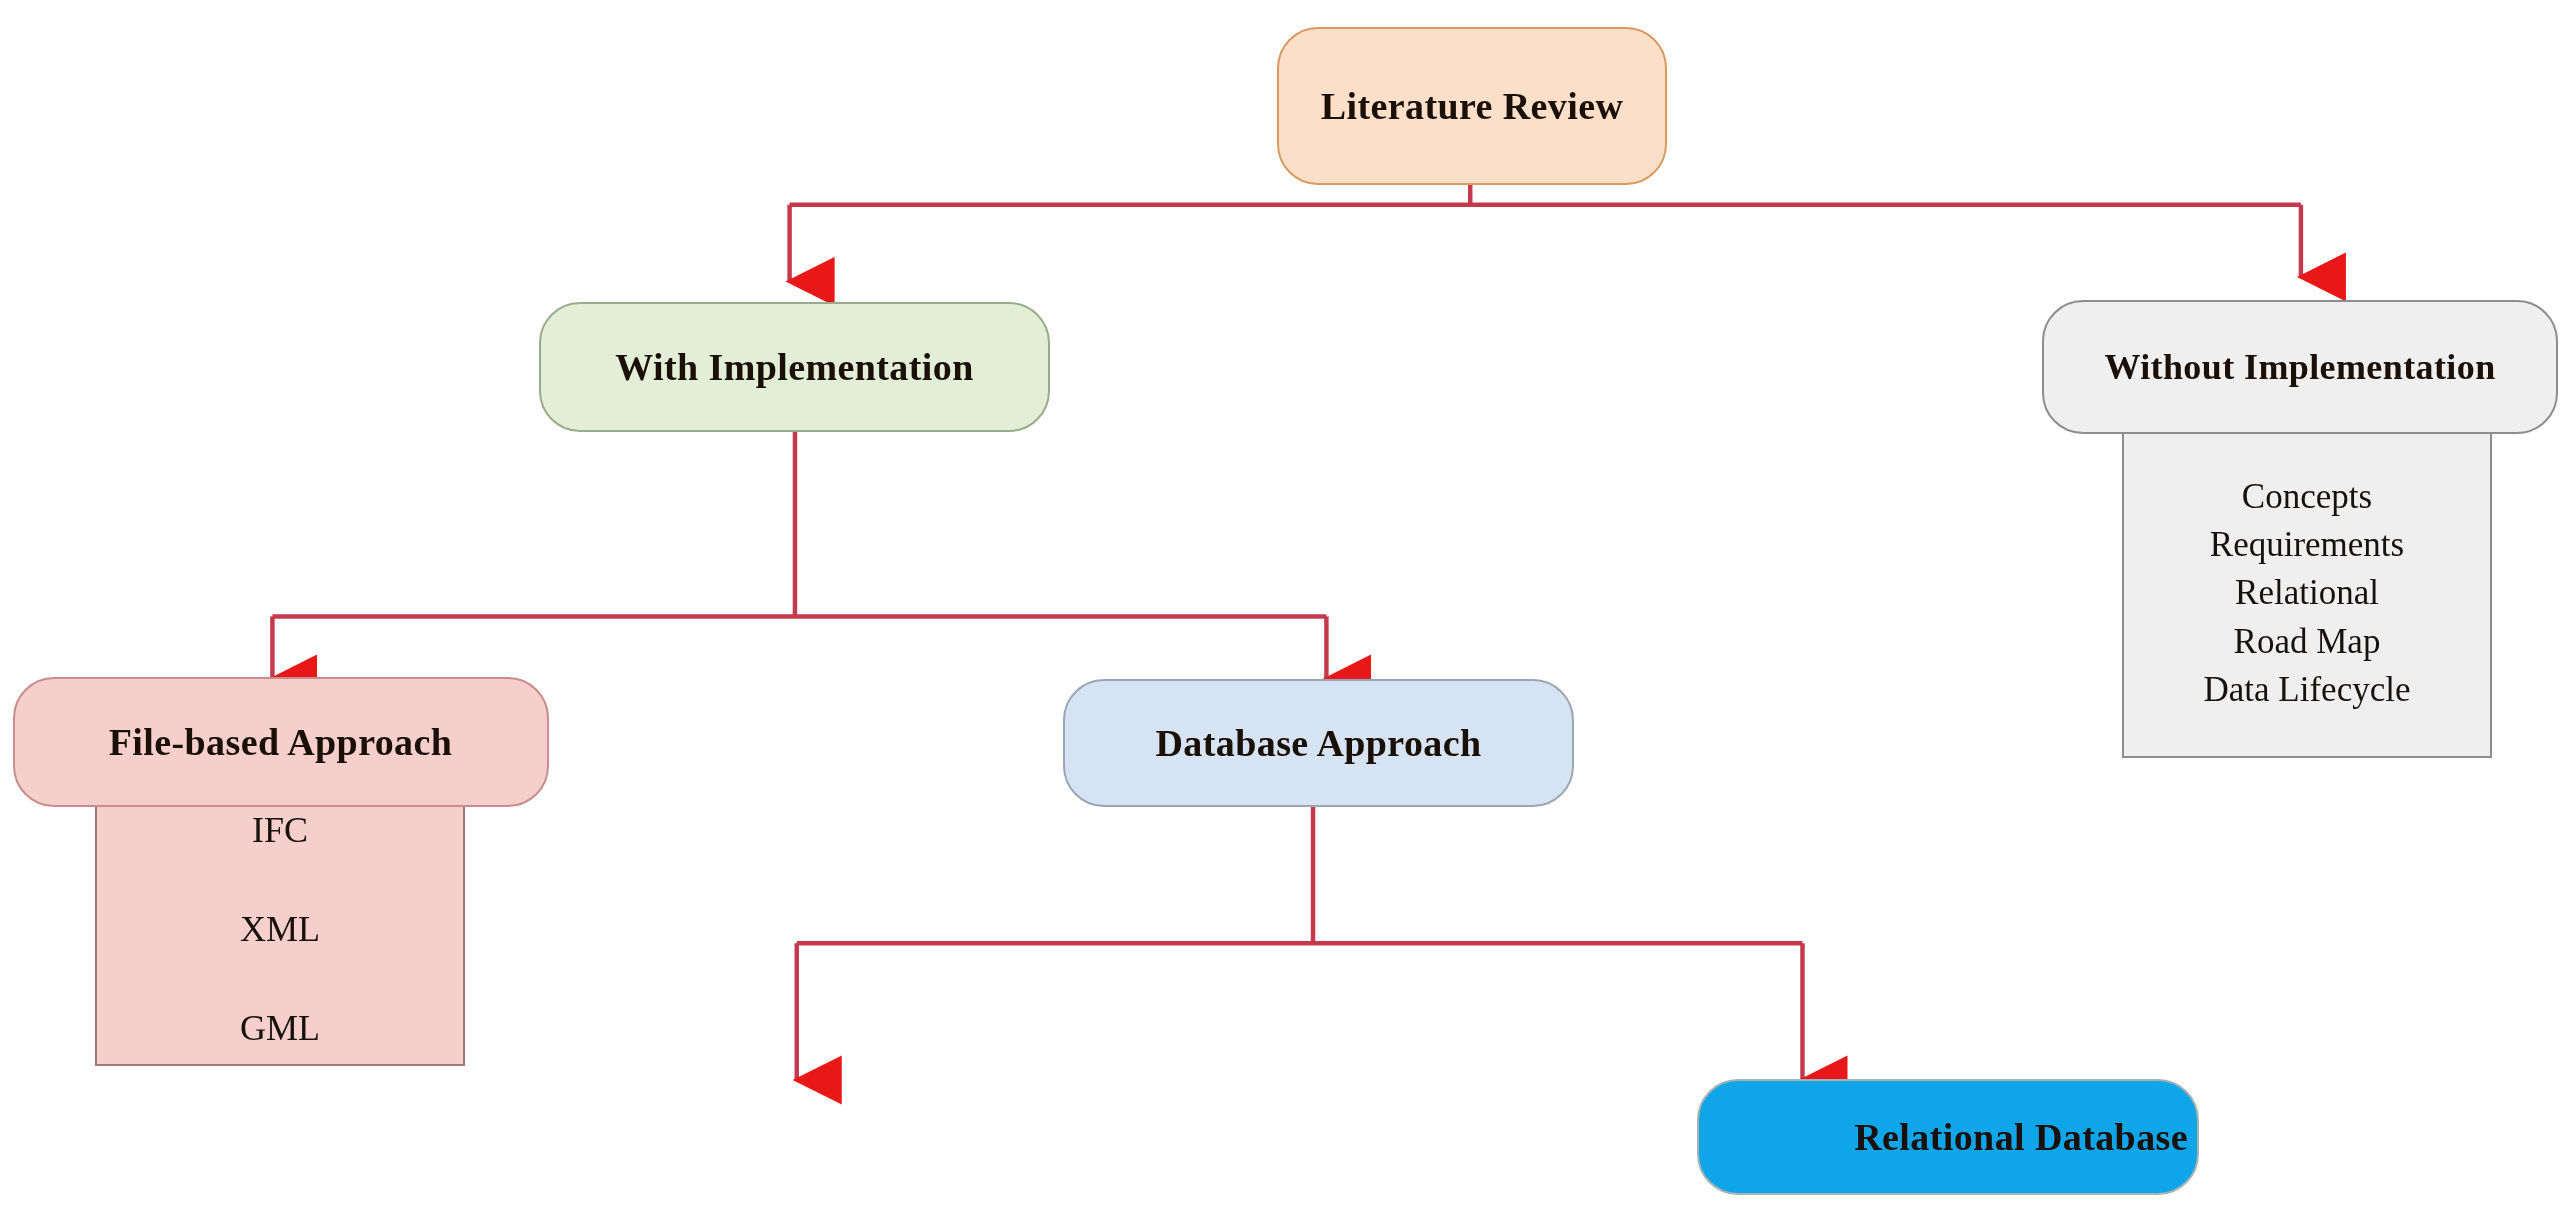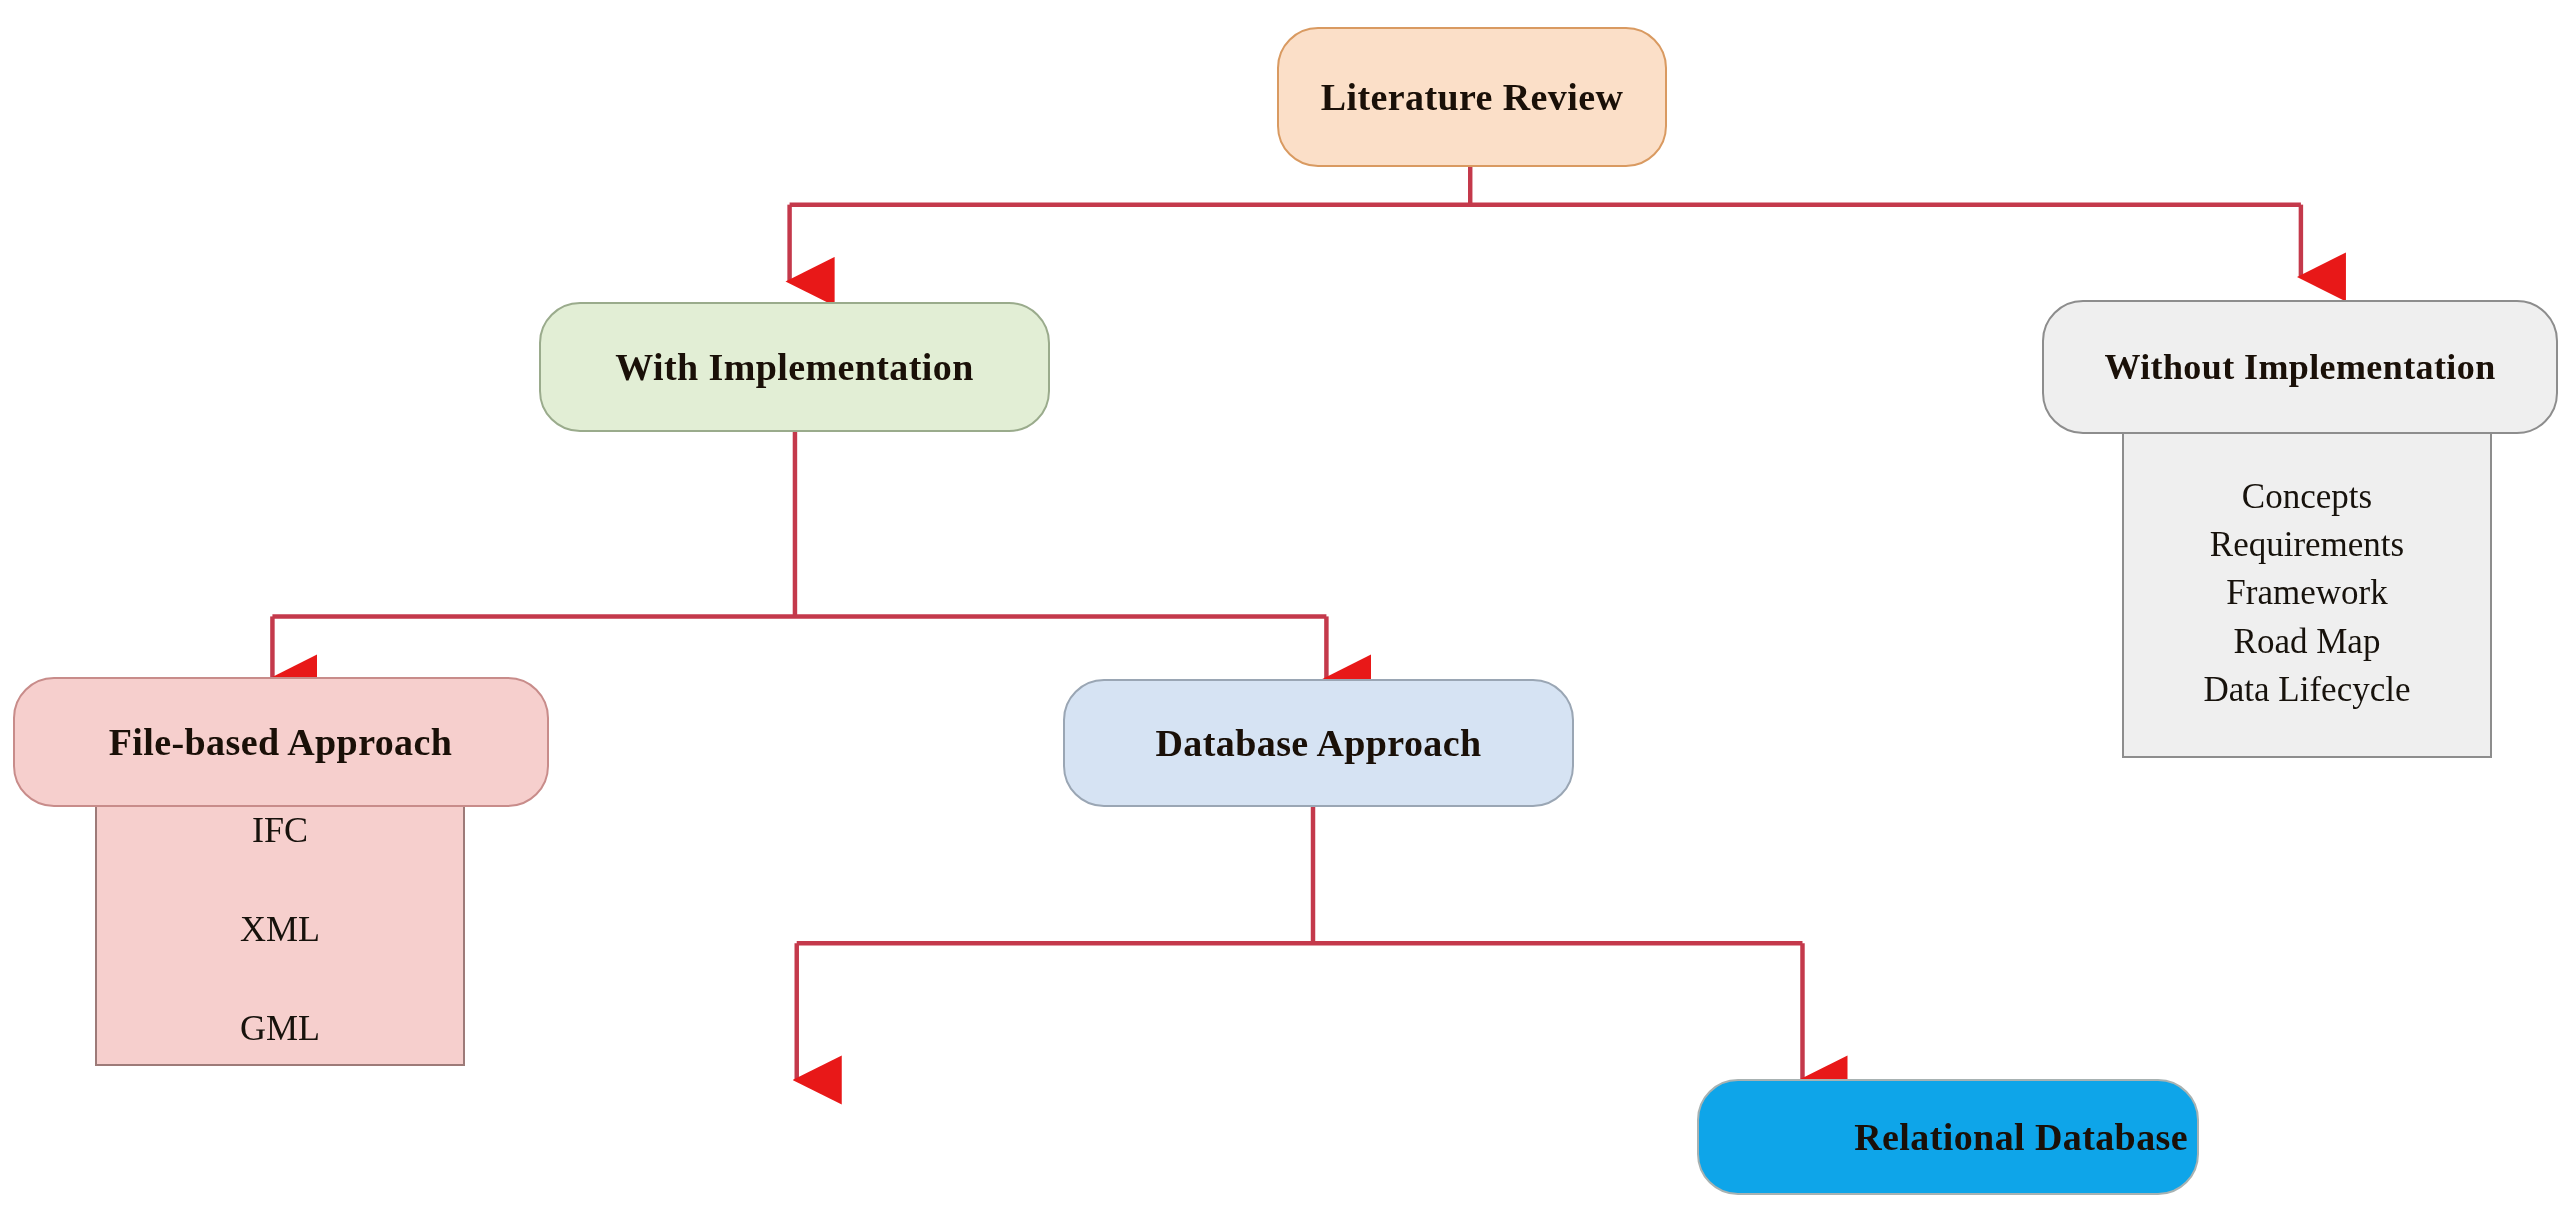--- a/index.html
+++ b/index.html
@@ -109,36 +109,36 @@
     </g>
 
     <g>
       <path d="M 1470 903 L 1470 1056" fill="none" stroke="#c4394b" stroke-width="5"></path>
       <path d="M 892 1056 L 2018 1056" fill="none" stroke="#c4394b" stroke-width="5"></path>
       <path d="M 892 1056 L 892 1209" fill="none" stroke="#c4394b" stroke-width="5" marker-end="url(#arrowRed)"></path>
       <path d="M 2018 1056 L 2018 1209" fill="none" stroke="#c4394b" stroke-width="5" marker-end="url(#arrowRed)"></path>
     </g>
   </svg>
 
-  <div class="node n-lit" style="left:1277px; top:27px; width:390px; height:140px; font-size:38px;">
+  <div class="node n-lit" style="left:1277px; top:27px; width:390px; height:158px; font-size:38px;">
     <span class="node-label">Literature Review</span>
   </div>
 
   <div class="node n-with" style="left:539px; top:302px; width:511px; height:130px; font-size:38px;">
     <span class="node-label">With Implementation</span>
   </div>
 
   <div class="node n-without" style="left:2042px; top:300px; width:516px; height:134px; font-size:36px;">
     <span class="node-label">Without Implementation</span>
   </div>
 
   <div class="panel p-without" style="left:2122px; top:429px; width:370px; height:329px; font-size:35px; line-height:1.38;">
     <span class="panel-item">Concepts</span>
     <span class="panel-item">Requirements</span>
-    <span class="panel-item">Framework</span>
+    <span class="panel-item">Relational</span>
     <span class="panel-item">Road Map</span>
     <span class="panel-item">Data Lifecycle</span>
   </div>
 
   <div class="node n-file" style="left:12.5px; top:677px; width:536px; height:130px; font-size:38px;">
     <span class="node-label">File-based Approach</span>
   </div>
 
   <div class="panel p-file" style="left:95px; top:793px; width:370px; height:273px; font-size:36px; line-height:1.48;">
     <span class="panel-item">IFC</span>

